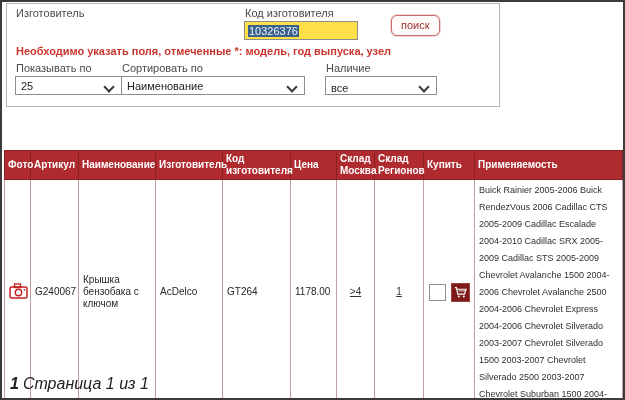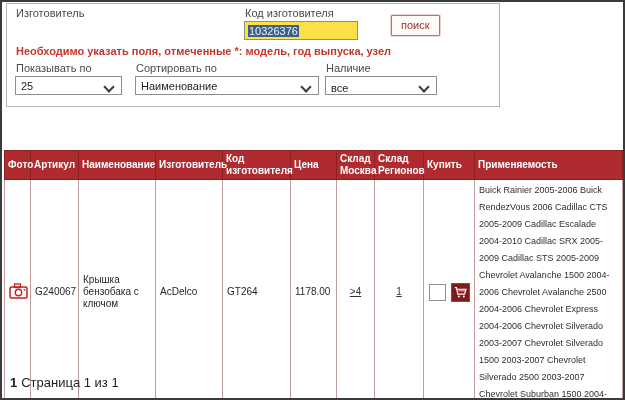--- a/index.html
+++ b/index.html
@@ -46,21 +46,21 @@
     display:flex;align-items:center;
     font-size:11px;padding:0 3px;
     cursor:text;
   }
   .sel-text{background:#3a608c;color:#f2f5fa;padding:0 1px;}
   .search-btn{
     position:absolute;left:384px;top:11px;
     font-size:11px;color:#9c2f2f;
     background:#fdfafa;
     border:1px solid #cc6a6a;
-    border-radius:1px;
+    border-radius:6px;
     padding:3px 9px 4px 9px;
     box-shadow:0 0 0 1px #f0d2d2;
     cursor:pointer;
   }
   .warning{
     position:absolute;left:9px;top:41px;
     font-size:11px;font-weight:bold;color:#c9342c;
     white-space:nowrap;
   }
   
@@ -102,21 +102,21 @@
   }
   .cart-btn{
     width:19px;height:19px;box-sizing:border-box;
     background:#7e1a1a;border:1px solid #9c4040;
     display:flex;align-items:center;justify-content:center;
     cursor:pointer;line-height:0;
   }
   
   .pagination{
     position:absolute;left:8px;top:373px;
-    font-size:13px;color:#222;
+    font-size:16px;color:#222;font-style:italic;
   }
   .pagination .cur{font-weight:bold;margin-right:4px;}
 </style>
 </head>
 <body>
 
 <div class="form-panel">
 
   <div class="fgroup" style="left:8px;top:3px;">
     <div class="flabel">Изготовитель</div>
@@ -134,21 +134,21 @@
   <div class="warning">Необходимо указать поля, отмеченные *: модель, год выпуска, узел</div>
 
   <div class="fgroup" style="left:8px;top:58px;">
     <div class="flabel">Показывать по</div>
     <div class="select" style="width:107px;">
       <span>25</span>
       <span class="chev"></span>
     </div>
   </div>
 
-  <div class="fgroup" style="left:128px;top:58px;">
+  <div class="fgroup" style="left:114px;top:58px;">
     <div class="flabel">Сортировать по</div>
     <div class="select" style="width:184px;">
       <span>Наименование</span>
       <span class="chev"></span>
     </div>
   </div>
 
   <div class="fgroup" style="left:318px;top:58px;">
     <div class="flabel">Наличие</div>
     <div class="select" style="width:112px;align-items:flex-end;">

